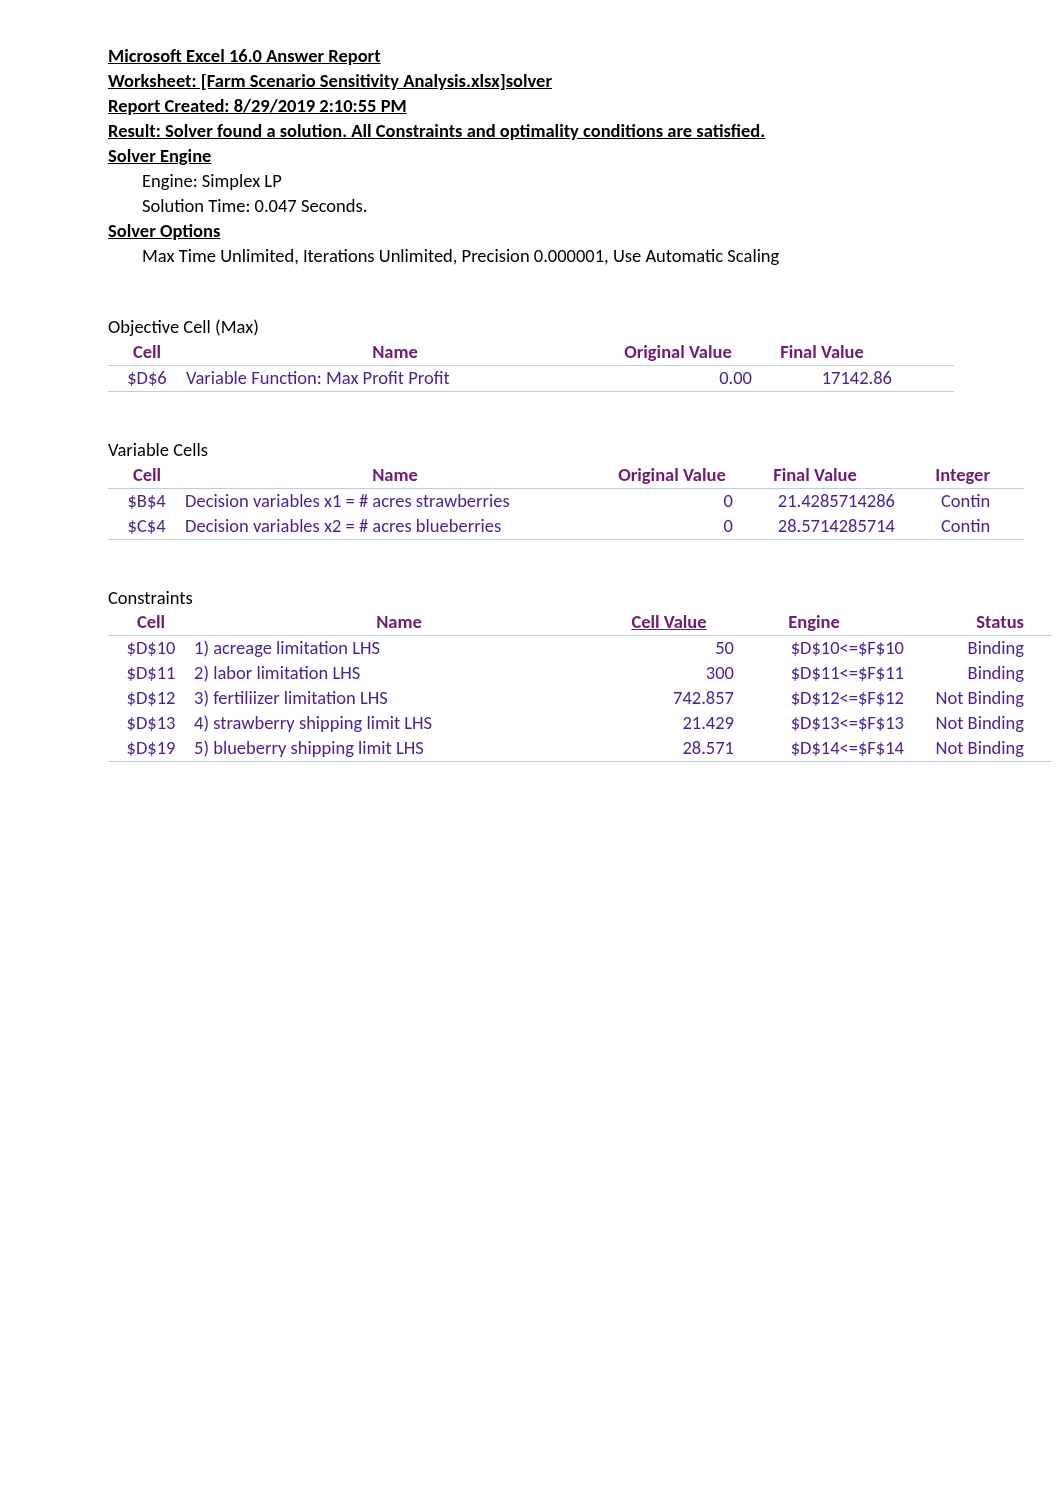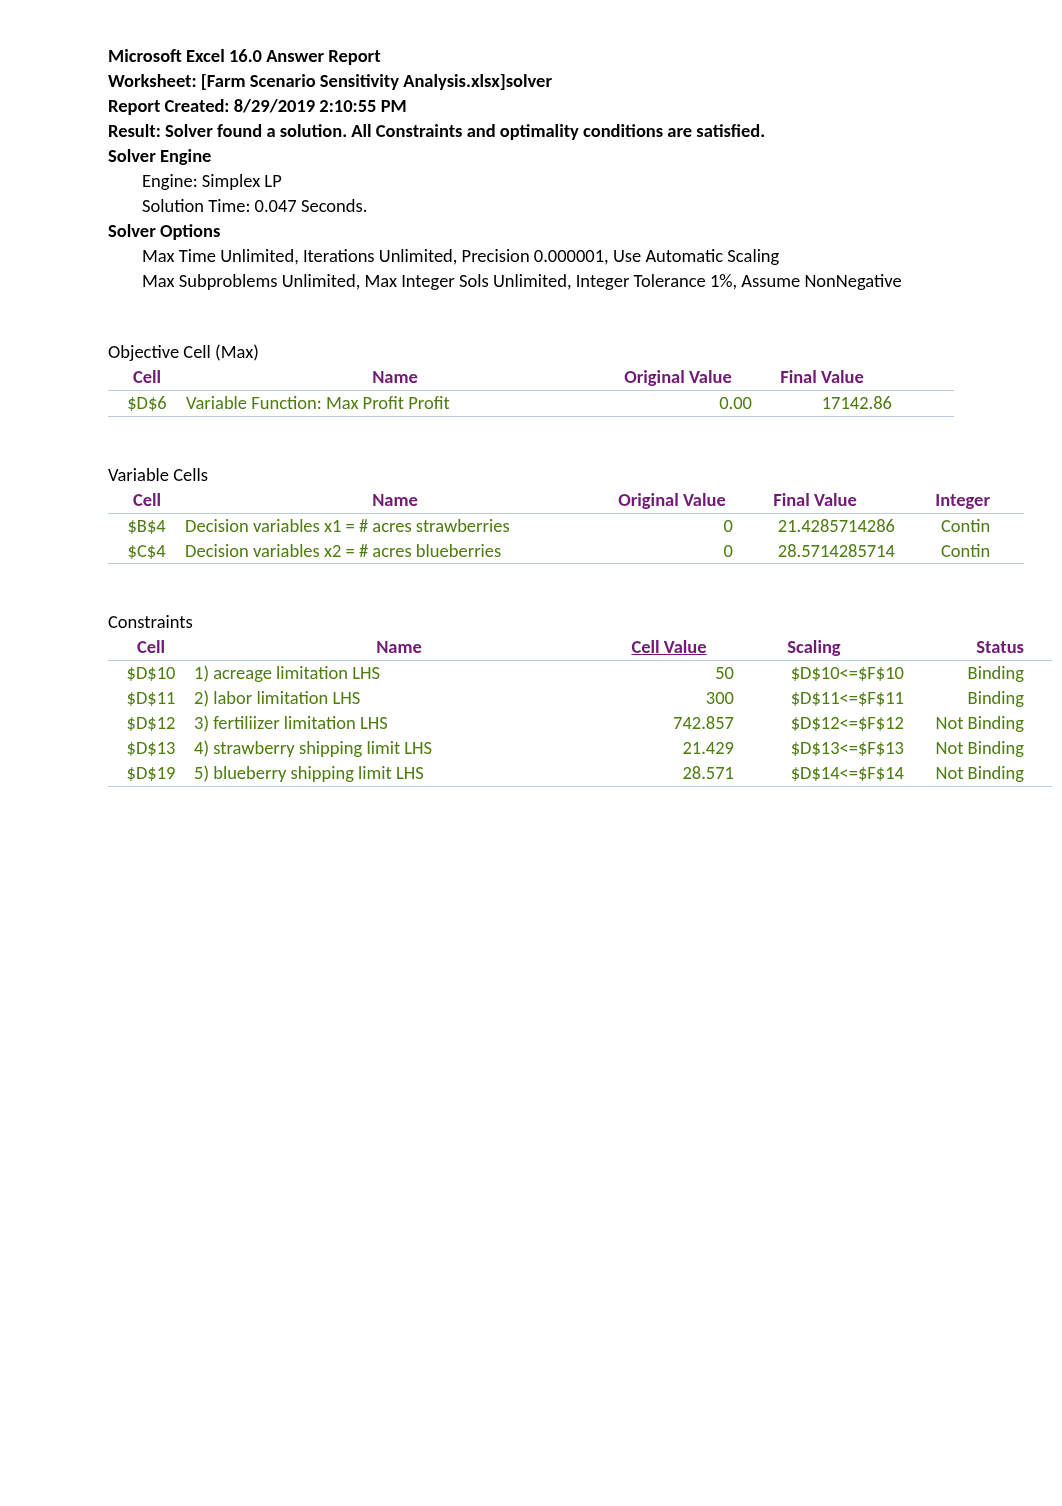--- a/index.html
+++ b/index.html
@@ -11,24 +11,24 @@
       background: #ffffff;
       font-family: Calibri, 'Segoe UI', Arial, sans-serif;
       font-size: 18.5px;
       color: #000000;
       line-height: 1.35;
     }
     .page {
       padding: 44px 0 0 108px;
       width: 1062px;
     }
-    .bold { font-weight: 700; }
+    .bold { font-weight: 700; text-decoration: underline; }
     .indent { padding-left: 34px; }
     .th { color: #701a75; font-weight: 700; }
-    .td { color: #4d7c0f; }
+    .td { color: #4c1d95; }
 
     .block { margin-bottom: 0; }
     .gap-lg { height: 46px; }
 
     
     .row { display: flex; align-items: baseline; }
     .underline-row { border-bottom: 1.5px solid #b9cde0; }
 
     
     .obj .c1 { width: 78px; text-align: center; }
@@ -71,21 +71,20 @@
   <div class="block">
     <div class="bold line">Microsoft Excel 16.0 Answer Report</div>
     <div class="bold line">Worksheet: [Farm Scenario Sensitivity Analysis.xlsx]solver</div>
     <div class="bold line">Report Created: 8/29/2019 2:10:55 PM</div>
     <div class="bold line">Result: Solver found a solution.  All Constraints and optimality conditions are satisfied.</div>
     <div class="bold line">Solver Engine</div>
     <div class="indent line">Engine: Simplex LP</div>
     <div class="indent line">Solution Time: 0.047 Seconds.</div>
     <div class="bold line">Solver Options</div>
     <div class="indent line">Max Time Unlimited,  Iterations Unlimited, Precision 0.000001, Use Automatic Scaling</div>
-    <div class="indent line">Max Subproblems Unlimited, Max Integer Sols Unlimited, Integer Tolerance 1%, Assume NonNegative</div>
   </div>
 
   <div class="gap-lg"></div>
 
   <div class="obj" style="width:846px;">
     <div class="line">Objective Cell (Max)</div>
     <div class="row underline-row">
       <div class="th c1">Cell</div>
       <div class="th c2" style="text-align:center;">Name</div>
       <div class="th hc3">Original Value</div>
@@ -127,21 +126,21 @@
   </div>
 
   <div class="gap-lg"></div>
 
   <div class="con" style="width:944px;">
     <div class="line">Constraints</div>
     <div class="row underline-row">
       <div class="th c1">Cell</div>
       <div class="th c2" style="text-align:center;">Name</div>
       <div class="th hc3">Cell Value</div>
-      <div class="th hc4">Scaling</div>
+      <div class="th hc4">Engine</div>
       <div class="th hc5">Status</div>
     </div>
 
     <div class="row">
       <div class="td c1">$D$10</div>
       <div class="td c2">1)  acreage limitation LHS</div>
       <div class="td c3">50</div>
       <div class="td c4">$D$10&lt;=$F$10</div>
       <div class="td c5">Binding</div>
     </div>

